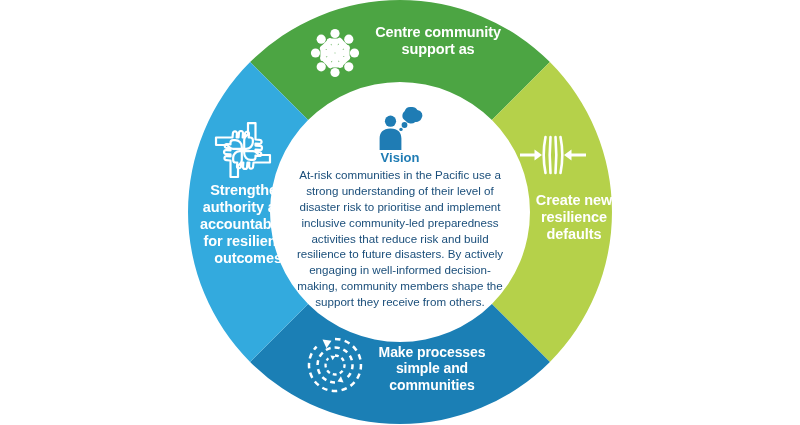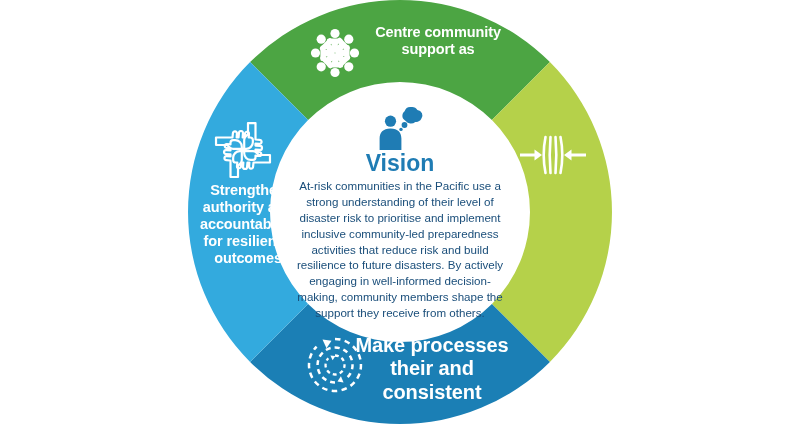--- a/index.html
+++ b/index.html
@@ -41,23 +41,23 @@
     font-size: 14.5px;
   }
   #label-right {
     left: 520px;
     top: 192px;
     width: 108px;
     font-size: 14.5px;
   }
   #label-bottom {
     left: 352px;
-    top: 334px;
+    top: 344px;
     width: 160px;
-    font-size: 20px;
+    font-size: 14px;
   }
   #label-left {
     left: 182px;
     top: 182px;
     width: 132px;
     font-size: 14.5px;
   }
 
   
   #centre-block {
@@ -69,21 +69,21 @@
   }
   #vision-icon-wrap {
     display: block;
     margin: 0 auto 1px auto;
     width: 54px;
     height: 46px;
   }
   #vision-title {
     display: block;
     color: #1f7cb4;
-    font-size: 23px;
+    font-size: 13px;
     font-weight: bold;
     line-height: 1.1;
     margin-bottom: 2px;
   }
   #vision-body {
     display: block;
     color: #1a4e7a;
     font-size: 11.6px;
     font-weight: normal;
     line-height: 1.365;
@@ -261,25 +261,30 @@
       </g>
     </g>
 
   </svg>
 
   <div class="seg-label" id="label-top">
     <span>Centre community</span><br>
     <span>support as</span><br>
   </div>
 
+  <div class="seg-label" id="label-right">
+    <span>Create new</span><br>
+    <span>resilience</span><br>
+    <span>defaults</span>
+  </div>
 
   <div class="seg-label" id="label-bottom">
     <span>Make processes</span><br>
-    <span>their and</span><br>
-    <span>consistent</span>
+    <span>simple and</span><br>
+    <span>communities</span>
   </div>
 
   <div class="seg-label" id="label-left">
     <span>Strengthen</span><br>
     <span>authority and</span><br>
     <span>accountability</span><br>
     <span>for resilience</span><br>
     <span>outcomes</span>
   </div>
 

